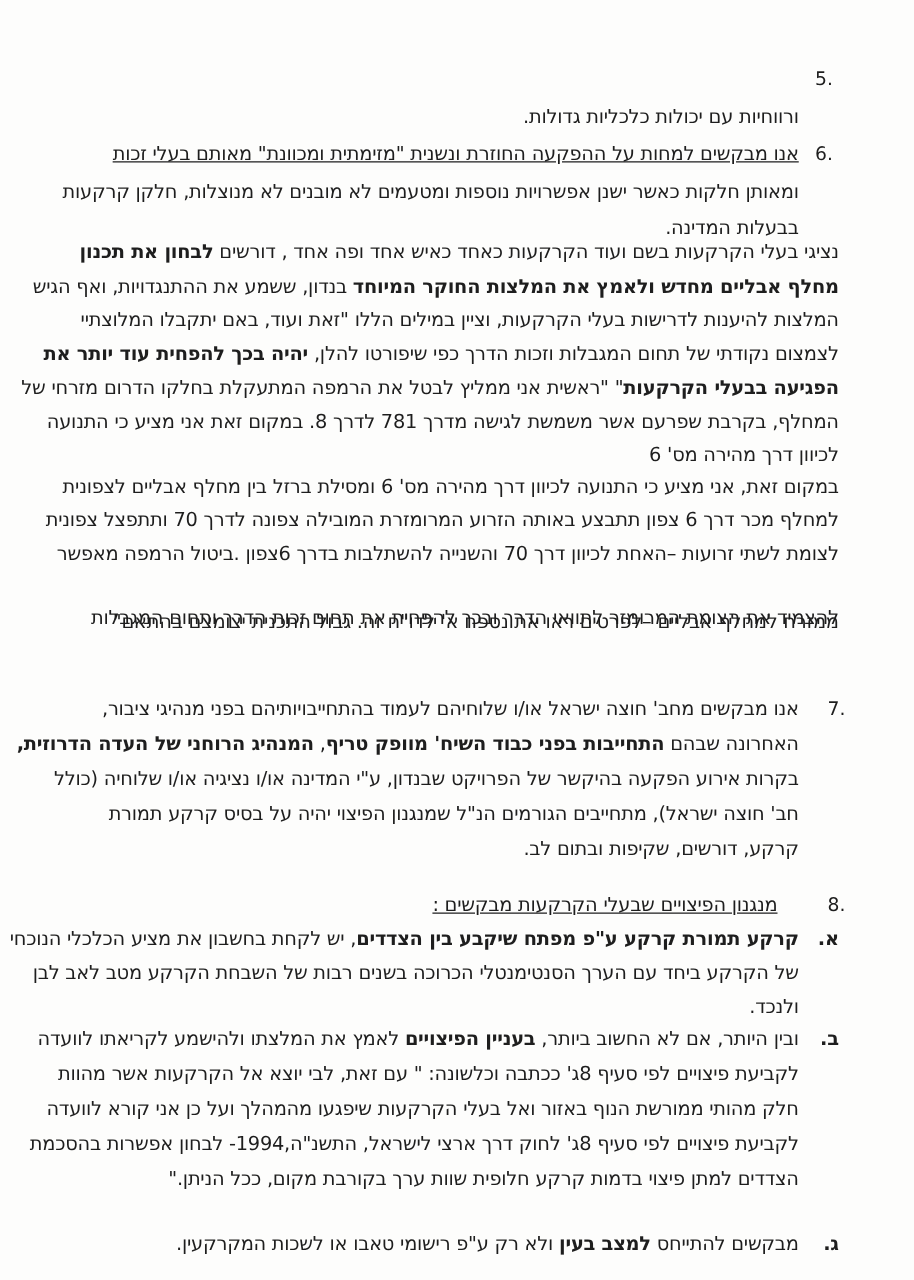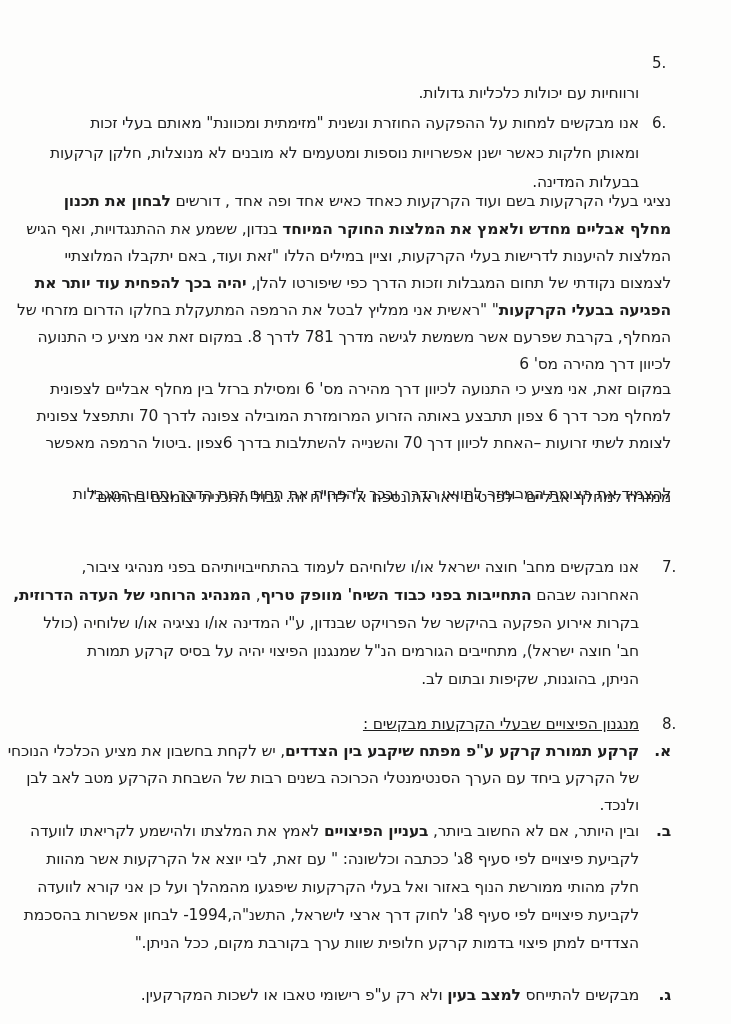--- a/index.html
+++ b/index.html
@@ -24,21 +24,21 @@
   </style>
 </head>
 <body>
 
 <div class="page">
 
   <div class="num" style="top:52px; left:652px;">5.</div>
   <div class="line" style="top:82px; right:92px;">ורווחיות עם יכולות כלכליות גדולות.</div>
 
   <div class="num" style="top:112px; left:652px;">6.</div>
-  <div class="line" style="top:112px; right:92px;">אנו מבקשים למחות על ההפקעה החוזרת ונשנית "מזימתית ומכוונת" מאותם בעלי זכות</div>
+  <div class="line" style="top:112px; right:92px;text-decoration:underline;">אנו מבקשים למחות על ההפקעה החוזרת ונשנית "מזימתית ומכוונת" מאותם בעלי זכות</div>
   <div class="line" style="top:142px; right:92px;">ומאותן חלקות כאשר ישנן אפשרויות נוספות ומטעמים לא מובנים לא מנוצלות, חלקן קרקעות</div>
   <div class="line" style="top:171px; right:92px;">בבעלות המדינה.</div>
 
   <div class="line" style="top:190px; right:60px;"><span>נציגי בעלי הקרקעות בשם ועוד הקרקעות כאחד כאיש אחד ופה אחד , דורשים </span><b>לבחון את תכנון</b></div>
   <div class="line" style="top:245px; right:60px;">המלצות להיענות לדרישות בעלי הקרקעות, וציין במילים הללו "זאת ועוד, באם יתקבלו המלוצתיי</div>
   <div class="line" style="top:218px; right:60px;"><b>מחלף אבליים מחדש ולאמץ את המלצות החוקר המיוחד</b><span> בנדון, ששמע את ההתנגדויות, ואף הגיש</span></div>
   <div class="line" style="top:272px; right:60px;margin-left:24px;"><span>לצמצום נקודתי של תחום המגבלות וזכות הדרך כפי שיפורטו להלן, </span><b>יהיה בכך להפחית עוד יותר את</b></div>
   <div class="line" style="top:299px; right:60px;"><b>הפגיעה בבעלי הקרקעות</b><span>" "ראשית אני ממליץ לבטל את הרמפה המתעקלת בחלקו הדרום מזרחי של</span></div>
   <div class="line" style="top:326px; right:60px;">המחלף, בקרבת שפרעם אשר משמשת לגישה מדרך 781 לדרך 8. במקום זאת אני מציע כי התנועה</div>
   <div class="line" style="top:353px; right:60px;">לכיוון דרך מהירה מס' 6</div>
@@ -46,24 +46,24 @@
   <div class="line" style="top:405px; right:60px;">למחלף מכר דרך 6 צפון תתבצע באותה הזרוע המרומזרת המובילה צפונה לדרך 70 ותתפצל צפונית</div>
   <div class="line" style="top:432px; right:60px;">לצומת לשתי זרועות –האחת לכיוון דרך 70 והשנייה להשתלבות בדרך 6צפון .ביטול הרמפה מאפשר</div>
   <div class="line" style="top:483px; right:60px;margin-left:20px;">להצמיד את הצומת המרומזר לתוואי הדרך ובכך להפחית את תחום זכות הדרך ותחום המגבלות</div>
   <div class="line" style="top:486px; right:60px;">ממזרח למחלף אבליים –לפרטים ראו את נספח א' לדו"ח זה. גבול התכנית יצומצם בהתאם"</div>
 
   <div class="num" style="top:556px; left:662px;">7.</div>
   <div class="line" style="top:556px; right:92px;">אנו מבקשים מחב' חוצה ישראל או/ו שלוחיהם לעמוד בהתחייבויותיהם בפני מנהיגי ציבור,</div>
   <div class="line" style="top:584px; right:92px;"><span>האחרונה שבהם </span><b>התחייבות בפני כבוד השיח' מוופק טריף</b><span>, </span><b>המנהיג הרוחני של העדה הדרוזית,</b></div>
   <div class="line" style="top:612px; right:92px;">בקרות אירוע הפקעה בהיקשר של הפרויקט שבנדון, ע"י המדינה או/ו נציגיה או/ו שלוחיה (כולל</div>
   <div class="line" style="top:640px; right:92px;">חב' חוצה ישראל), מתחייבים הגורמים הנ"ל שמנגנון הפיצוי יהיה על בסיס קרקע תמורת</div>
-  <div class="line" style="top:668px; right:92px;">הניתן, בהוגנות, שקיפות ובתום לב.</div>
+  <div class="line" style="top:668px; right:92px;">קרקע, דורשים, שקיפות ובתום לב.</div>
 
   <div class="num" style="top:713px; left:662px;">8.</div>
-  <div class="line u" style="top:713px; right:92px;">מנגנון הפיצויים שבעלי הקרקעות מבקשים :</div>
+  <div class="line u" style="top:713px; right:109px;">מנגנון הפיצויים שבעלי הקרקעות מבקשים :</div>
 
   <div class="line" style="top:740px; right:60px;"><b>א.</b></div>
   <div class="line" style="top:740px; right:92px;"><b>קרקע תמורת קרקע ע"פ מפתח שיקבע בין הצדדים</b><span>, יש לקחת בחשבון את מציע הכלכלי הנוכחי</span></div>
   <div class="line" style="top:767px; right:92px;">של הקרקע ביחד עם הערך הסנטימנטלי הכרוכה בשנים רבות של השבחת הקרקע מטב לאב לבן</div>
   <div class="line" style="top:794px; right:92px;">ולנכד.</div>
 
   <div class="line" style="top:820px; right:60px;"><b>ב.</b></div>
   <div class="line" style="top:820px; right:92px;"><span>ובין היותר, אם לא החשוב ביותר, </span><b>בעניין הפיצויים</b><span> לאמץ את המלצתו ולהישמע לקריאתו לוועדה</span></div>
   <div class="line" style="top:848px; right:92px;">לקביעת פיצויים לפי סעיף 8ג' ככתבה וכלשונה: " עם זאת, לבי יוצא אל הקרקעות אשר מהוות</div>
   <div class="line" style="top:876px; right:92px;">חלק מהותי ממורשת הנוף באזור ואל בעלי הקרקעות שיפגעו מהמהלך ועל כן אני קורא לוועדה</div>

